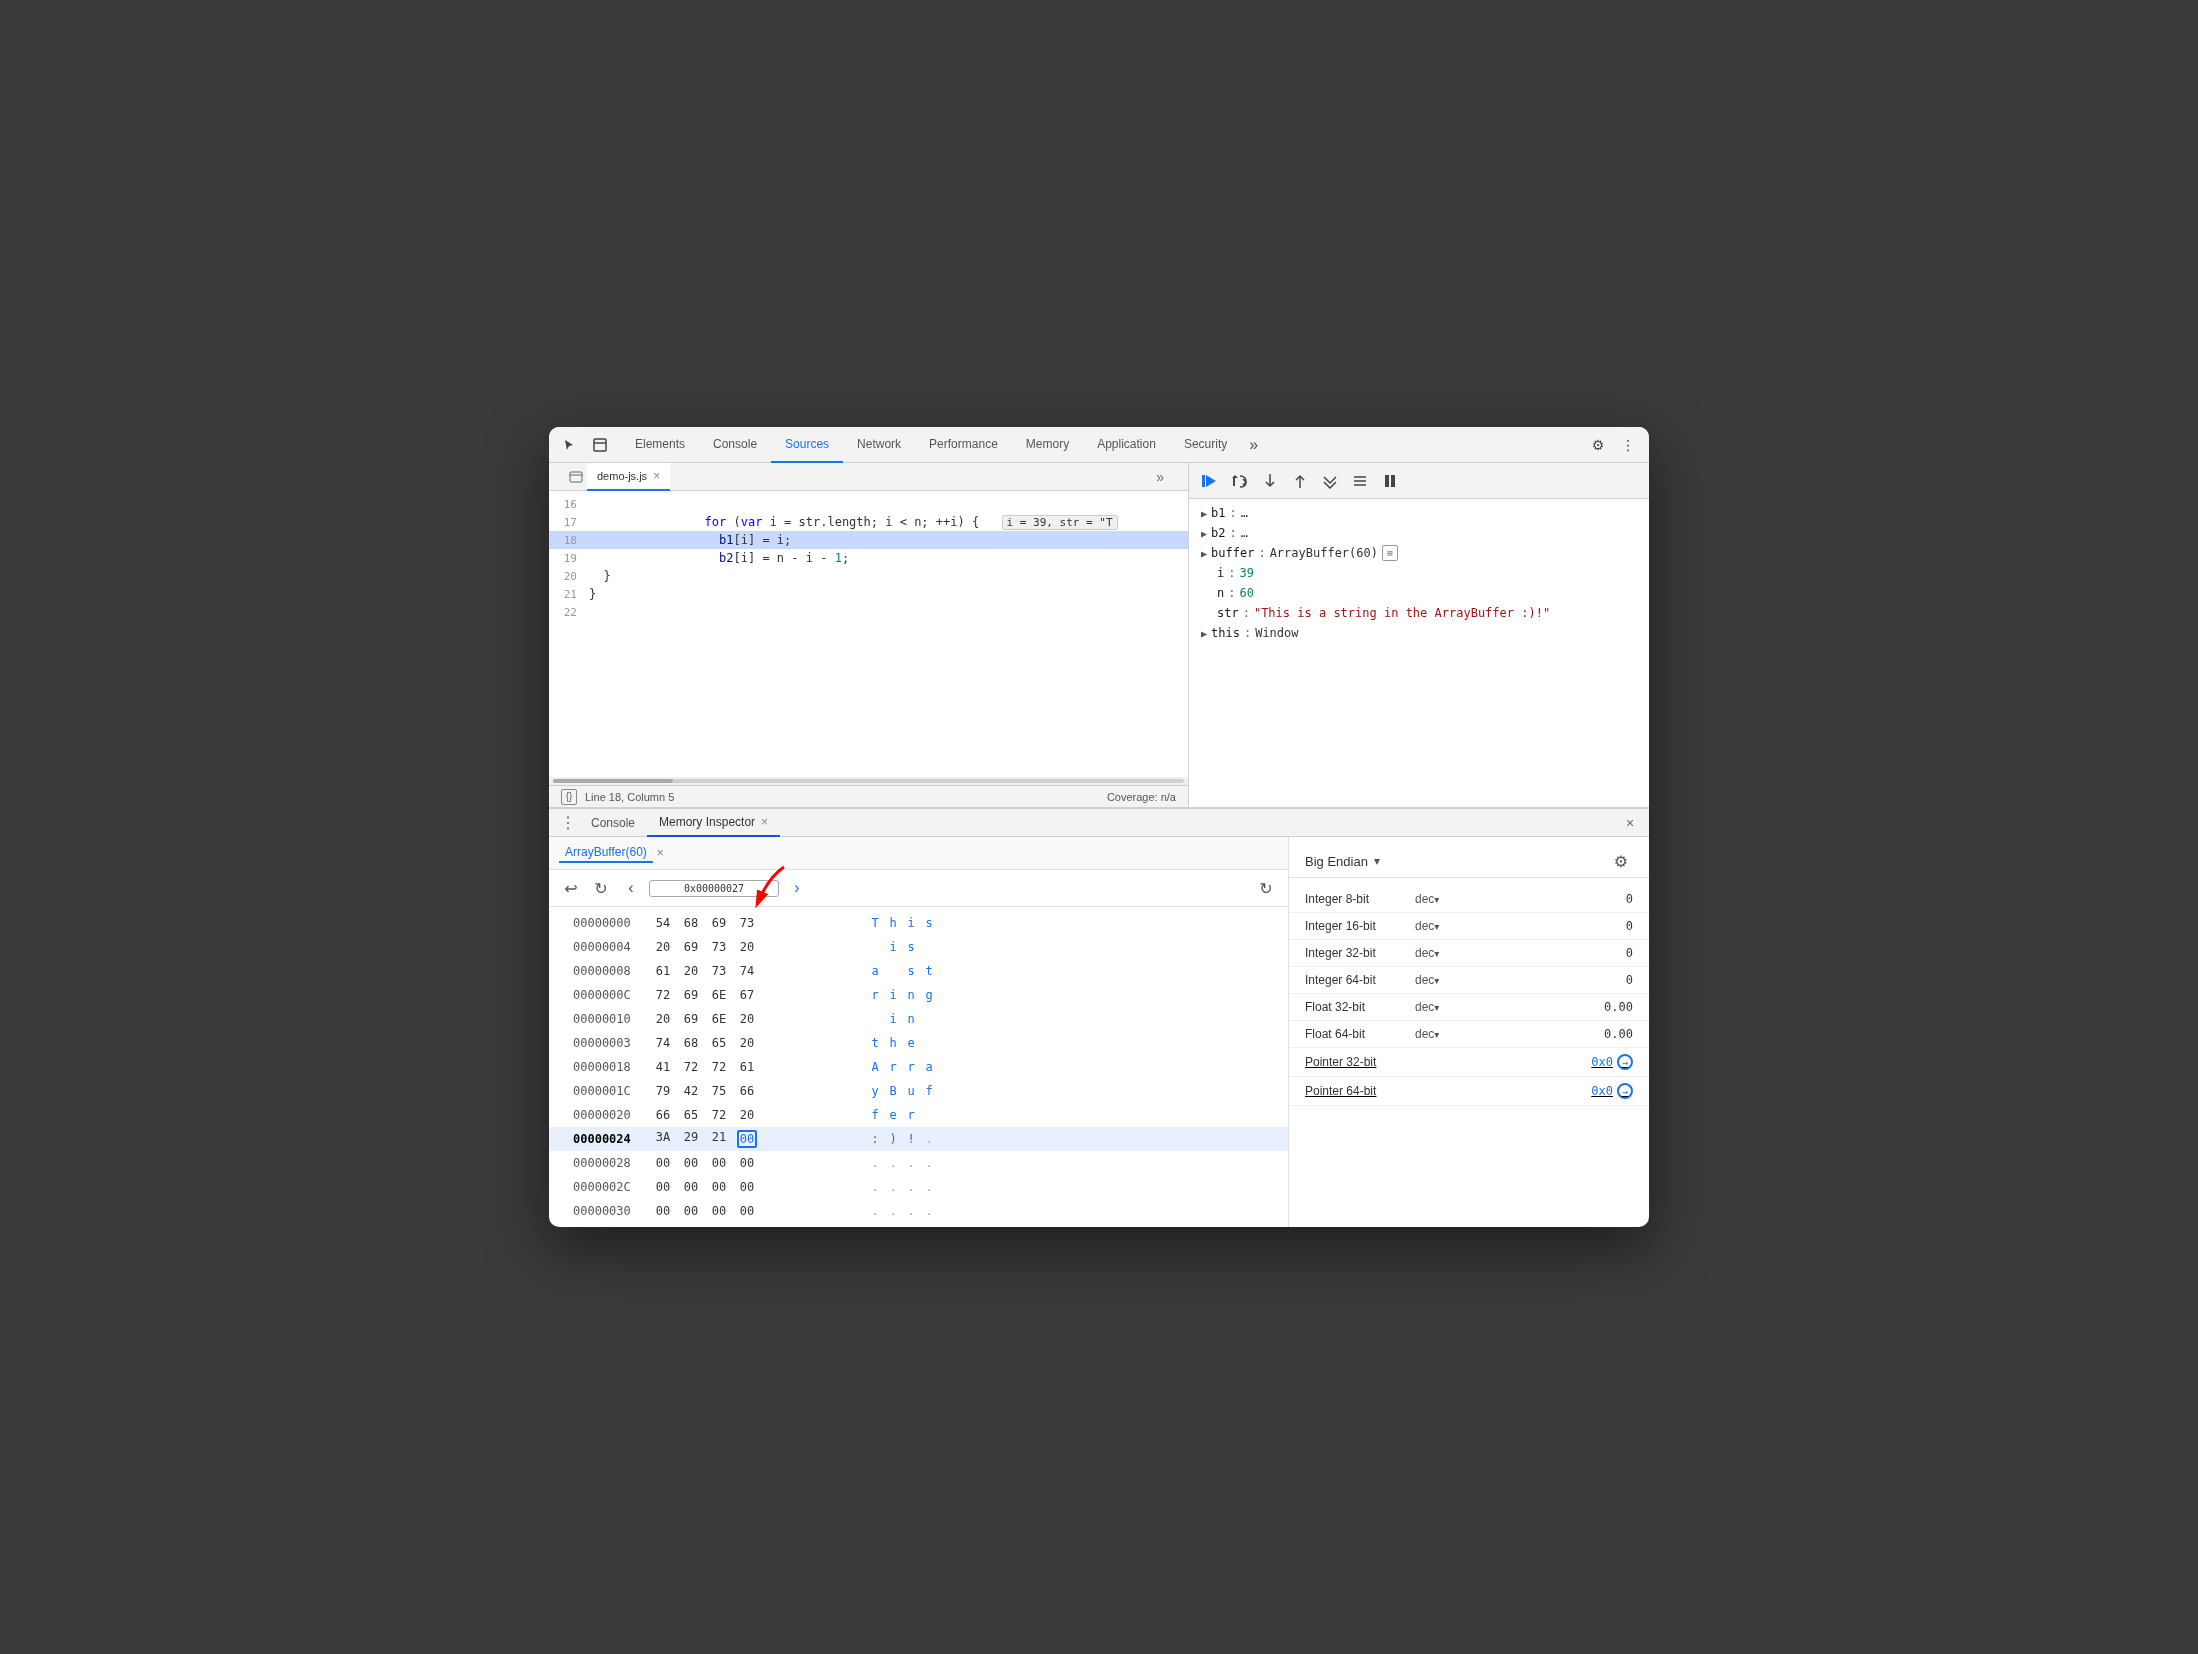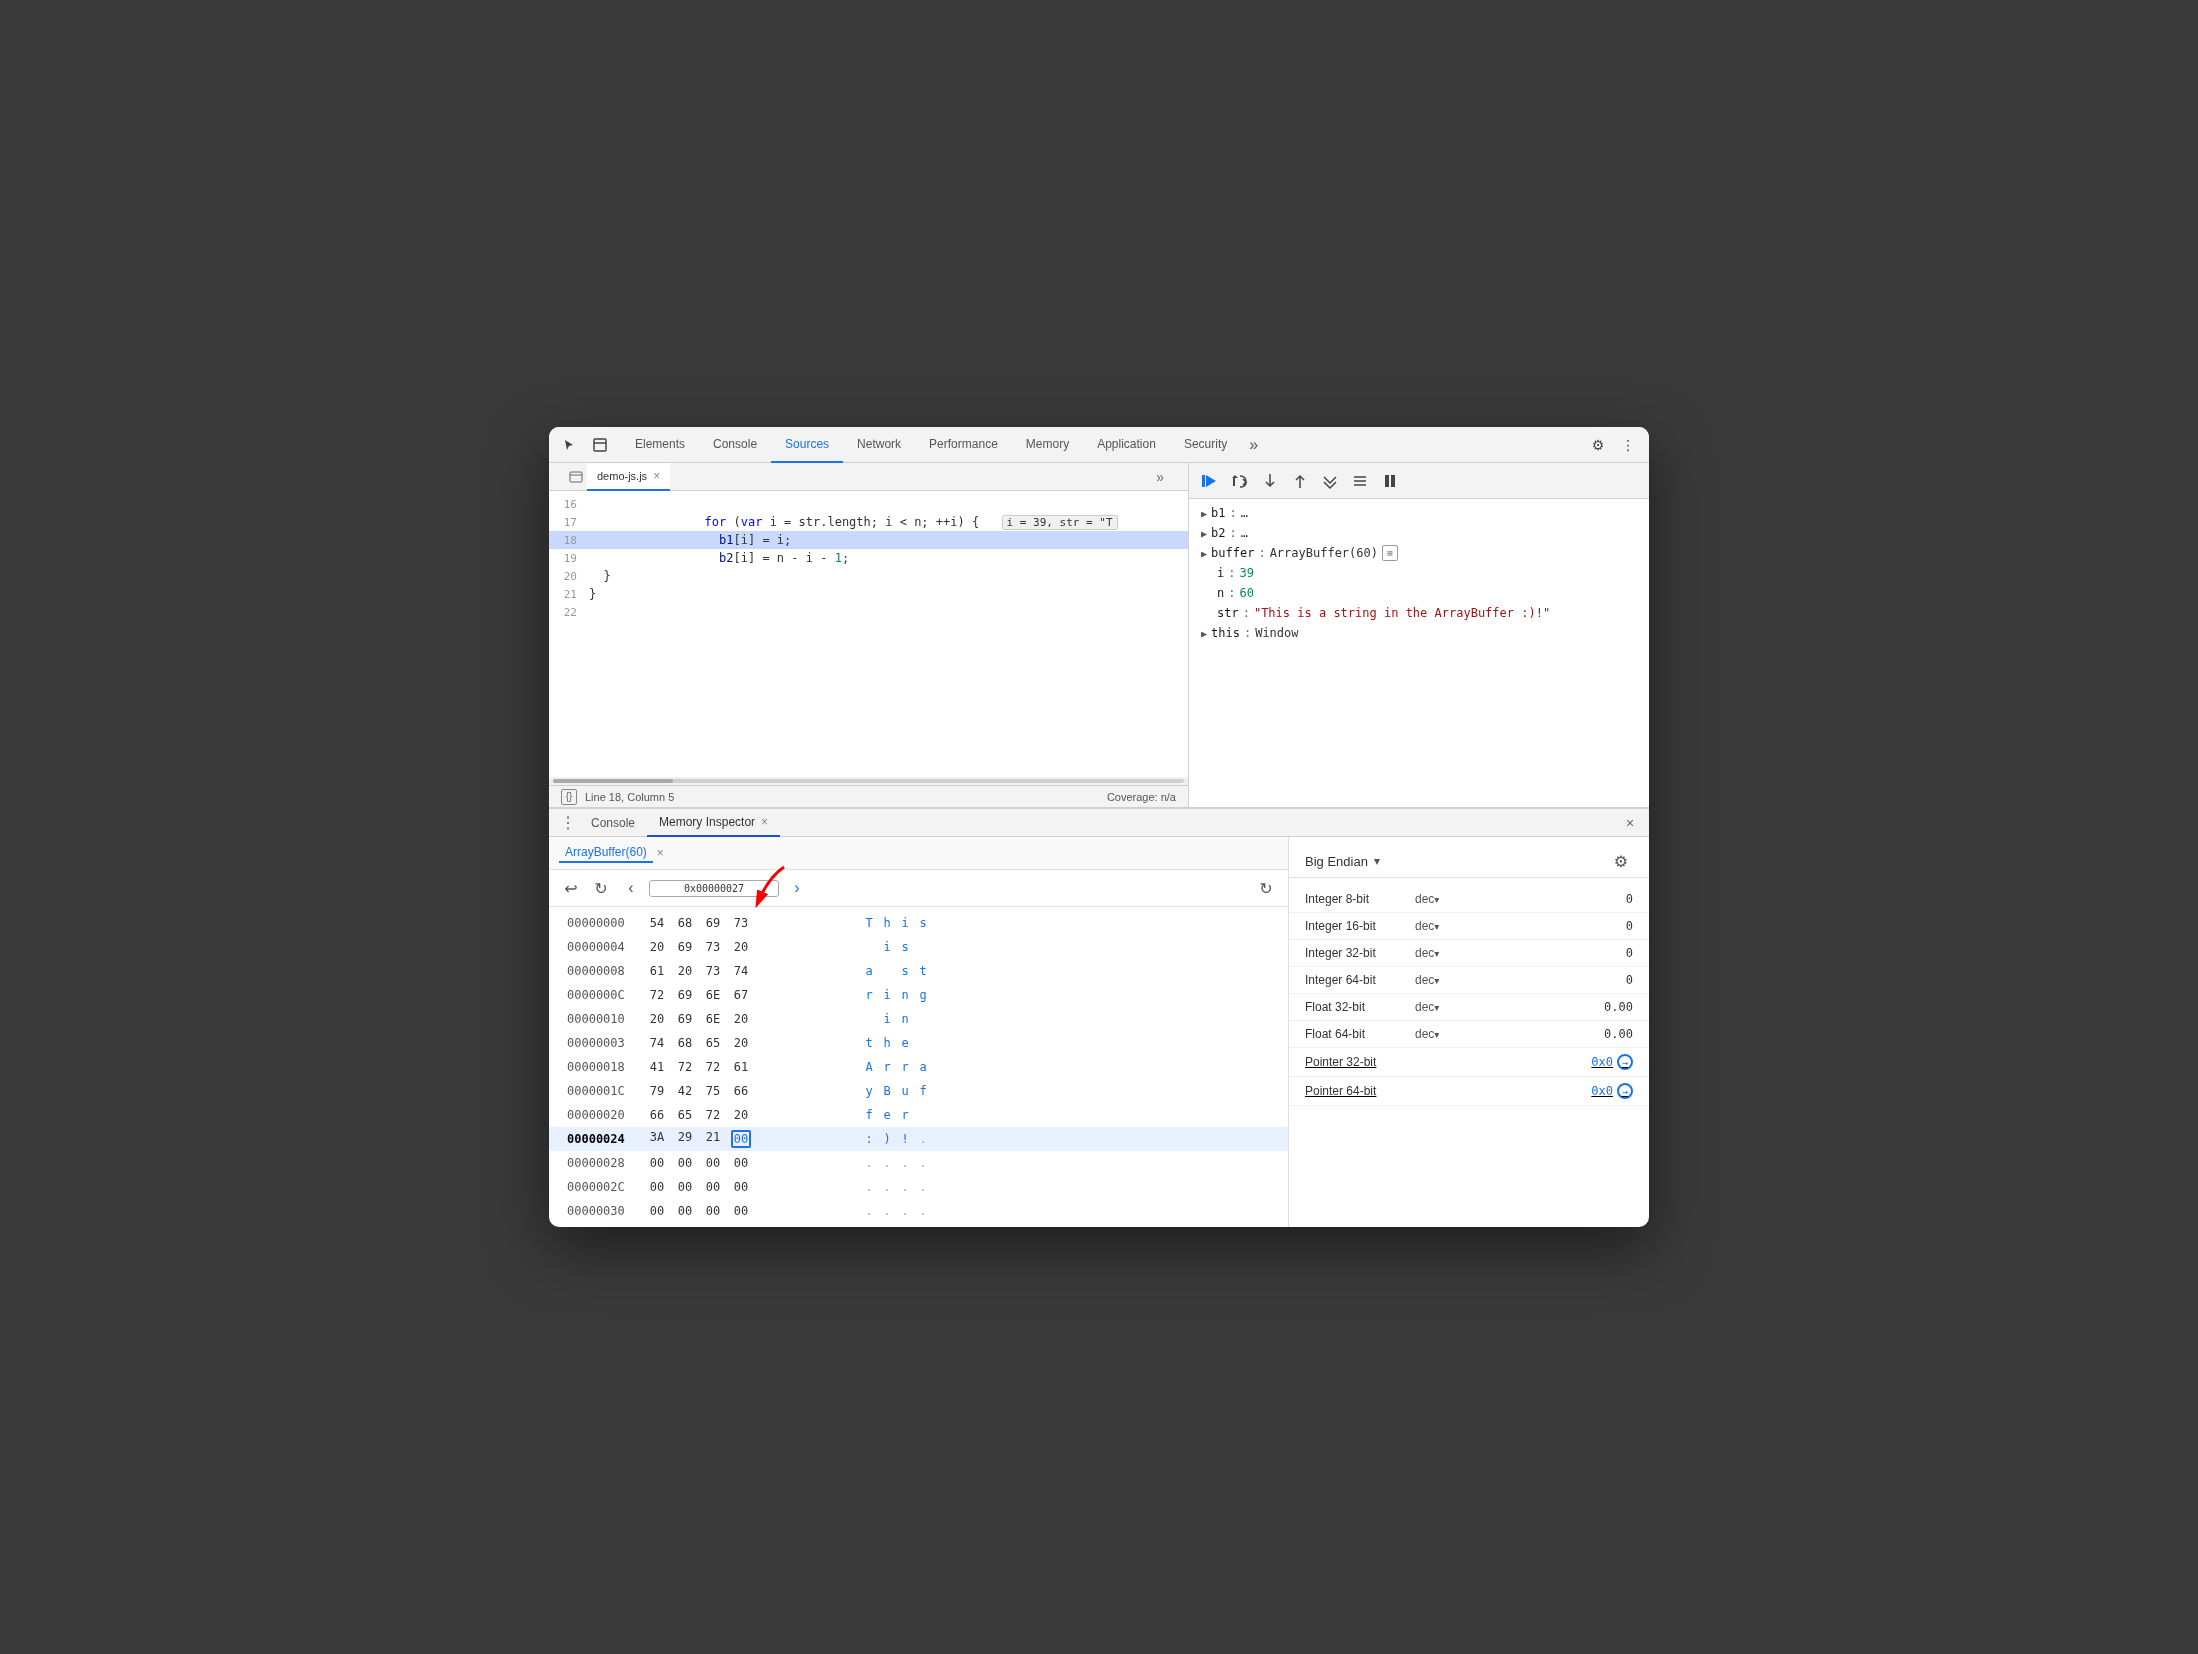--- a/index.html
+++ b/index.html
@@ -397,21 +397,21 @@
     .memory-data {
       flex: 1;
       overflow-y: auto;
       font-family: 'Consolas', 'Monaco', monospace;
       font-size: 12px;
       padding: 4px 0;
     }
     .mem-row {
       display: flex;
       align-items: center;
-      padding: 2px 18px;
+      padding: 2px 24px;
       height: 24px;
     }
     .mem-row.highlighted { background: #e8f0fe; }
     .mem-addr {
       min-width: 80px;
       color: #555;
       font-weight: normal;
     }
     .mem-row.highlighted .mem-addr { font-weight: bold; color: #000; }
     .mem-bytes {

